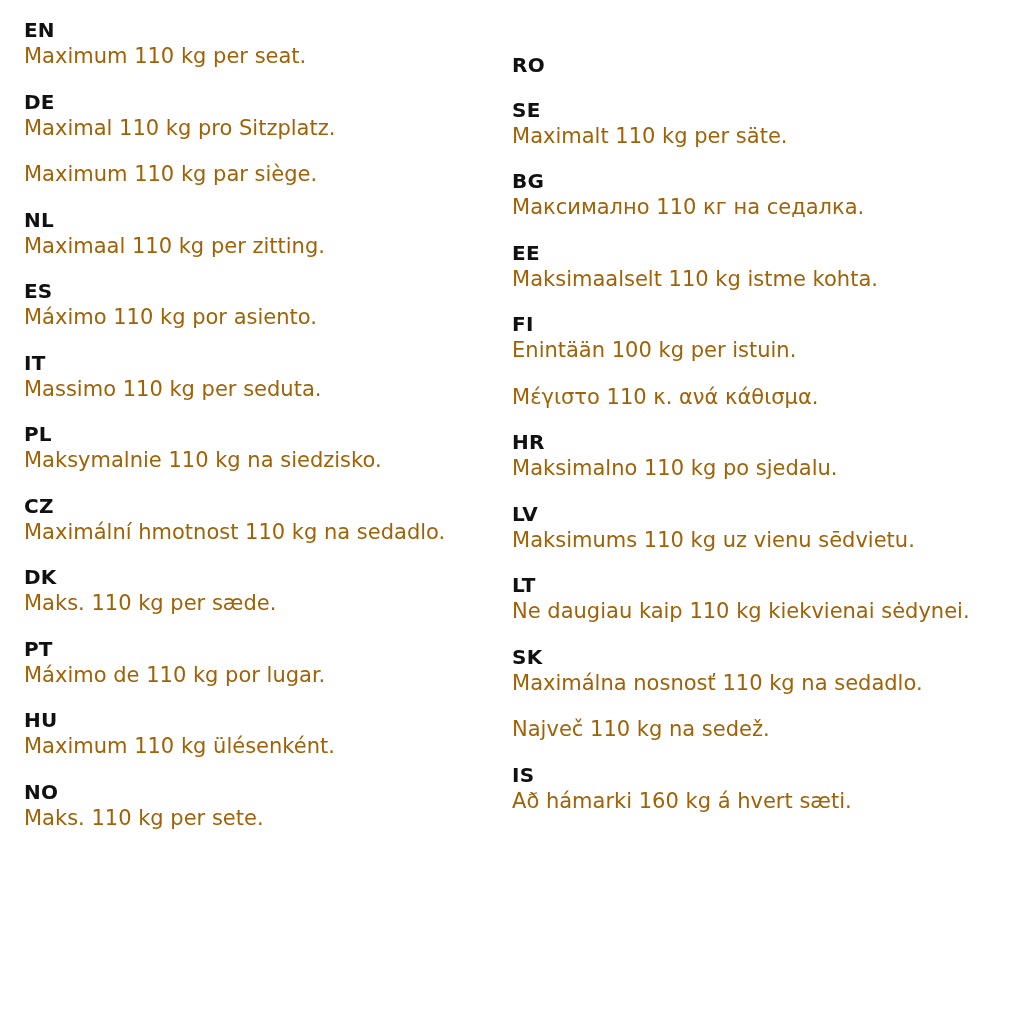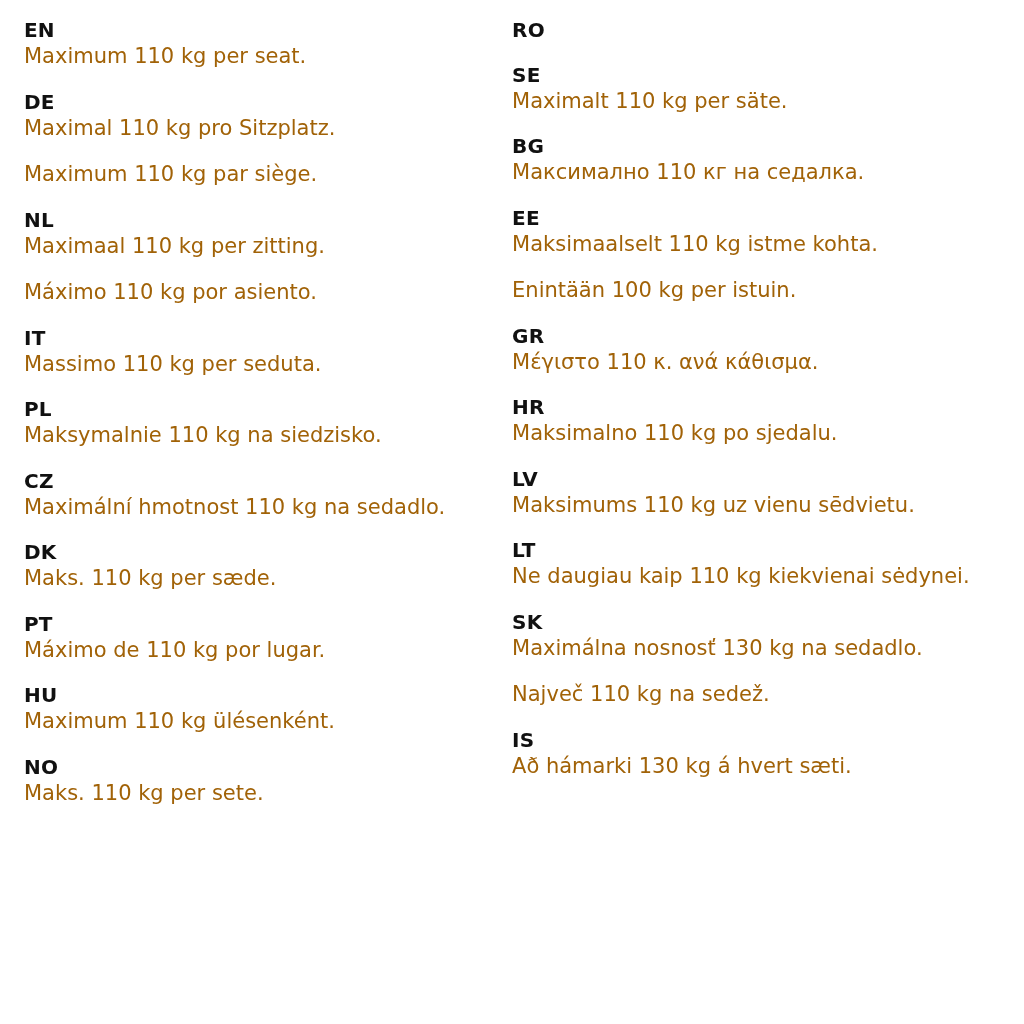--- a/index.html
+++ b/index.html
@@ -28,20 +28,21 @@
     box-sizing: border-box;
     width: 492px;
     display: flex;
     flex-direction: column;
   }
   .column.left {
     padding-right: 10px;
   }
   .column.right {
     padding-left: 0px;
+    margin-top: 35px;
   }
   .entry {
     margin-bottom: 19.5px;
   }
   .entry:last-child {
     margin-bottom: 0;
   }
   .lang-code {
     font-weight: bold;
     font-size: 20px;
@@ -72,20 +73,21 @@
       <div class="lang-text">Maximal 110 kg pro Sitzplatz.</div>
     </div>
     <div class="entry">
       <div class="lang-text">Maximum 110 kg par siège.</div>
     </div>
     <div class="entry">
       <div class="lang-code">NL</div>
       <div class="lang-text">Maximaal 110 kg per zitting.</div>
     </div>
     <div class="entry">
+      <div class="lang-code">ES</div>
       <div class="lang-text">Máximo 110 kg por asiento.</div>
     </div>
     <div class="entry">
       <div class="lang-code">IT</div>
       <div class="lang-text">Massimo 110 kg per seduta.</div>
     </div>
     <div class="entry">
       <div class="lang-code">PL</div>
       <div class="lang-text">Maksymalnie 110 kg na siedzisko.</div>
     </div>
@@ -121,44 +123,44 @@
     </div>
     <div class="entry">
       <div class="lang-code">BG</div>
       <div class="lang-text">Максимално 110 кг на седалка.</div>
     </div>
     <div class="entry">
       <div class="lang-code">EE</div>
       <div class="lang-text">Maksimaalselt 110 kg istme kohta.</div>
     </div>
     <div class="entry">
+      <div class="lang-code">FI</div>
       <div class="lang-text">Enintään 100 kg per istuin.</div>
     </div>
     <div class="entry">
-      <div class="lang-code">GR</div>
       <div class="lang-text">Μέγιστο 110 κ. ανά κάθισμα.</div>
     </div>
     <div class="entry">
       <div class="lang-code">HR</div>
       <div class="lang-text">Maksimalno 110 kg po sjedalu.</div>
     </div>
     <div class="entry">
       <div class="lang-code">LV</div>
       <div class="lang-text">Maksimums 110 kg uz vienu sēdvietu.</div>
     </div>
     <div class="entry">
       <div class="lang-code">LT</div>
       <div class="lang-text">Ne daugiau kaip 110 kg kiekvienai sėdynei.</div>
     </div>
     <div class="entry">
       <div class="lang-code">SK</div>
-      <div class="lang-text">Maximálna nosnosť 130 kg na sedadlo.</div>
+      <div class="lang-text">Maximálna nosnosť 110 kg na sedadlo.</div>
     </div>
     <div class="entry">
       <div class="lang-text">Največ 110 kg na sedež.</div>
     </div>
     <div class="entry">
       <div class="lang-code">IS</div>
-      <div class="lang-text">Að hámarki 130 kg á hvert sæti.</div>
+      <div class="lang-text">Að hámarki 160 kg á hvert sæti.</div>
     </div>
   </div>
 
 </div>
 
 </body></html>

